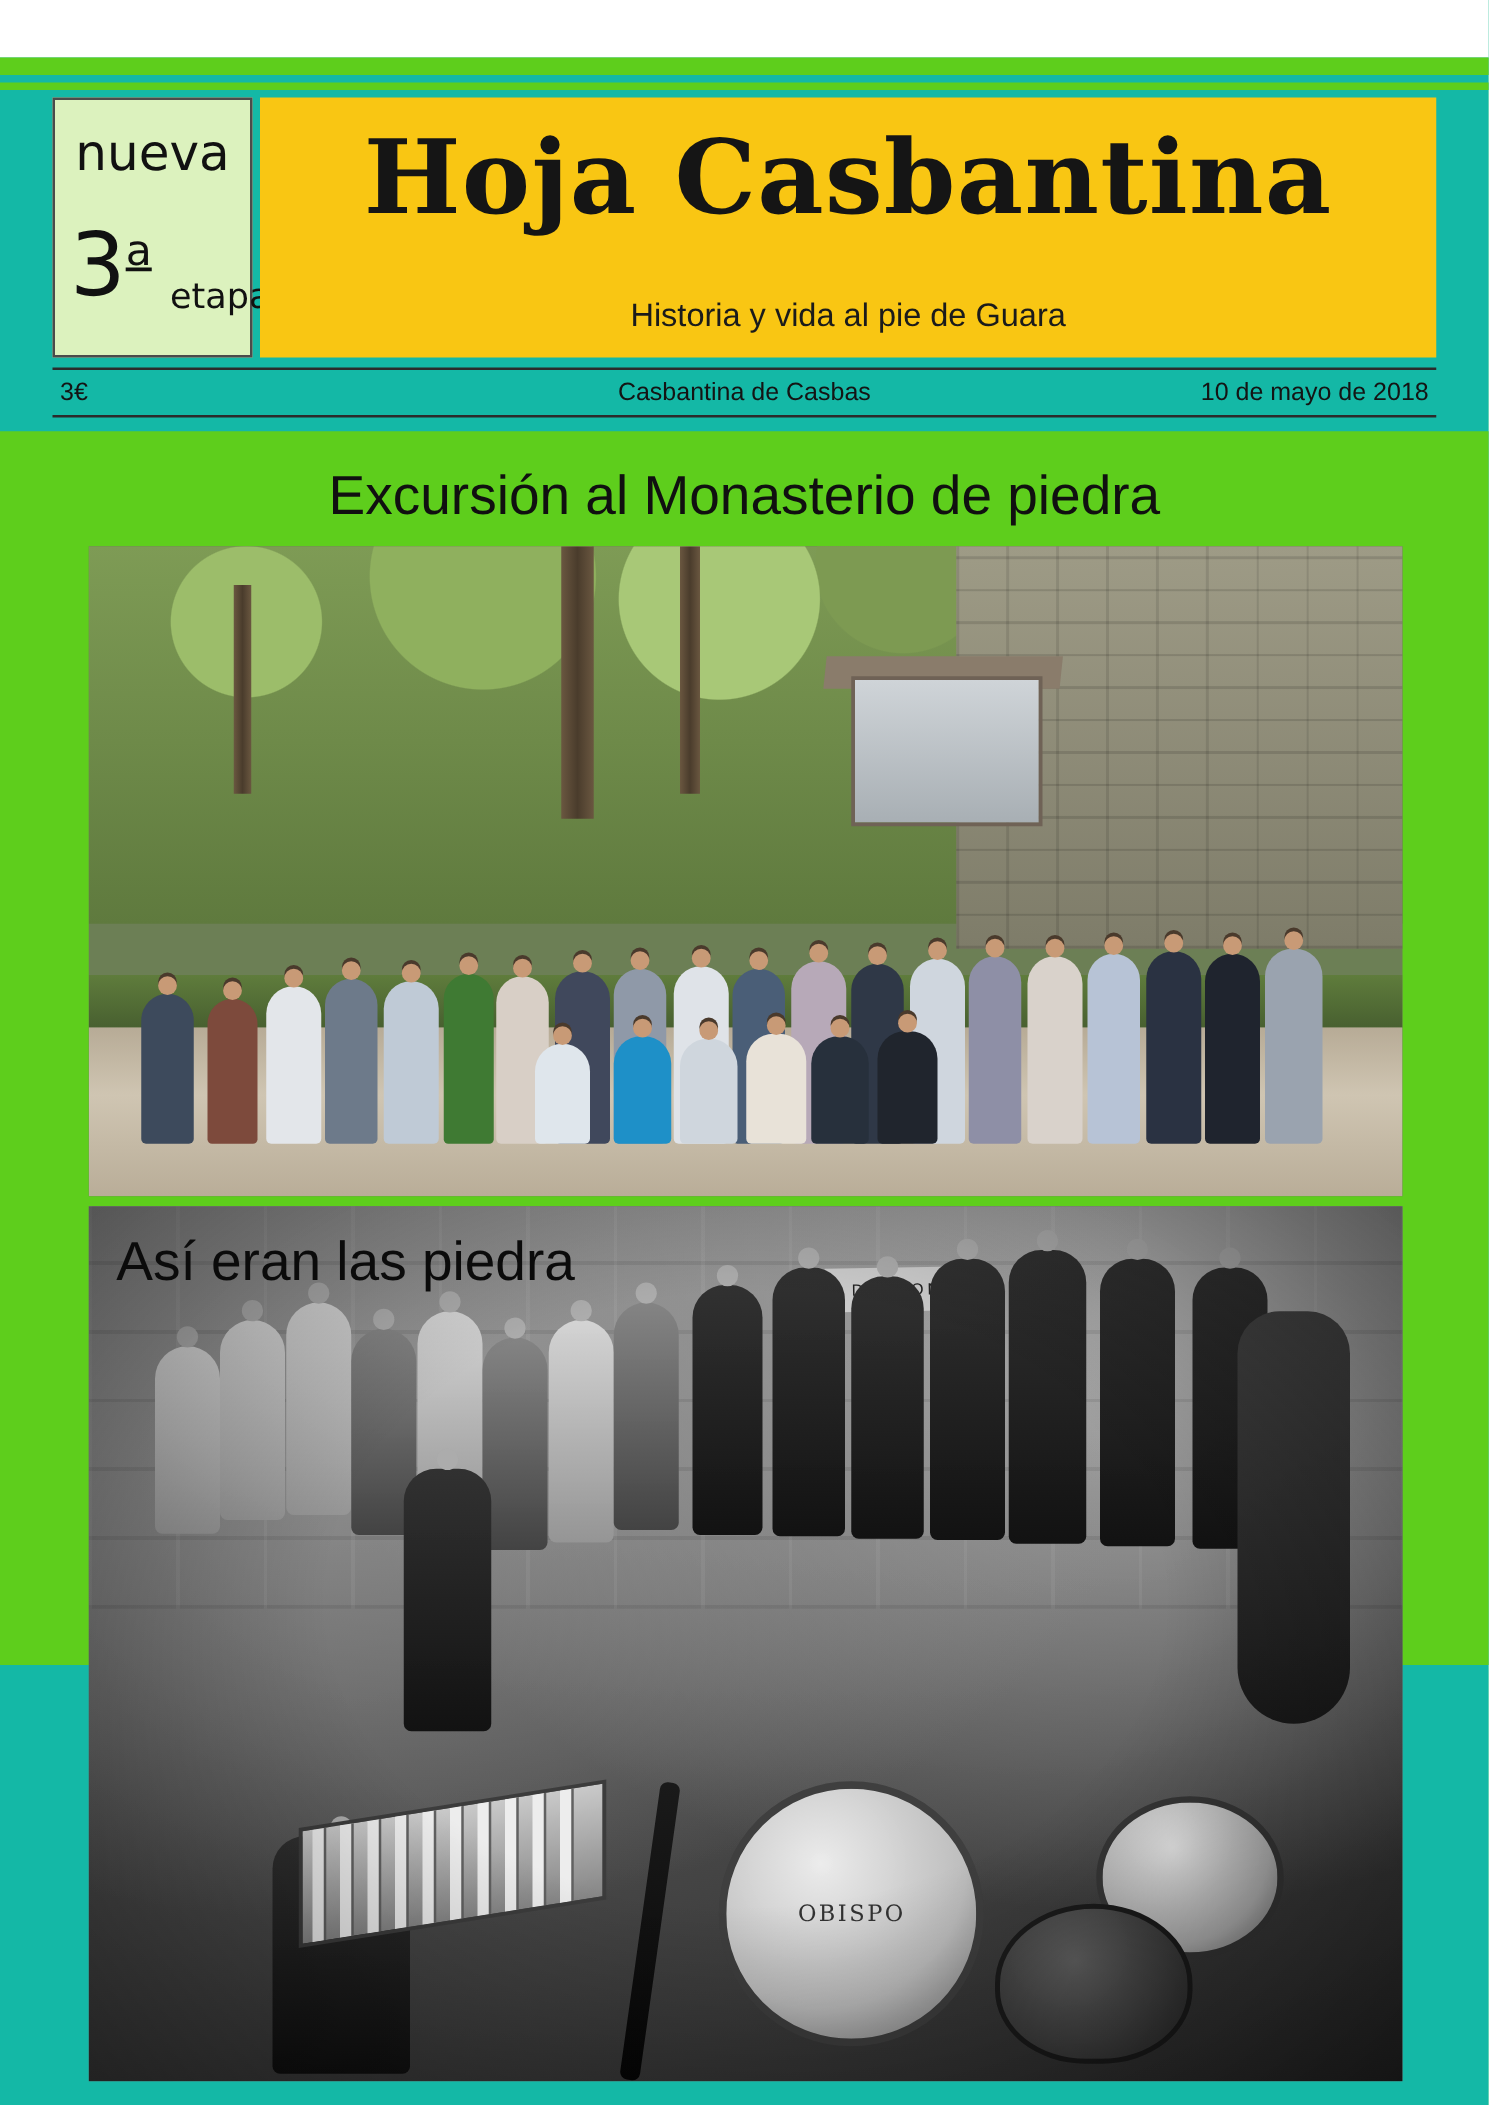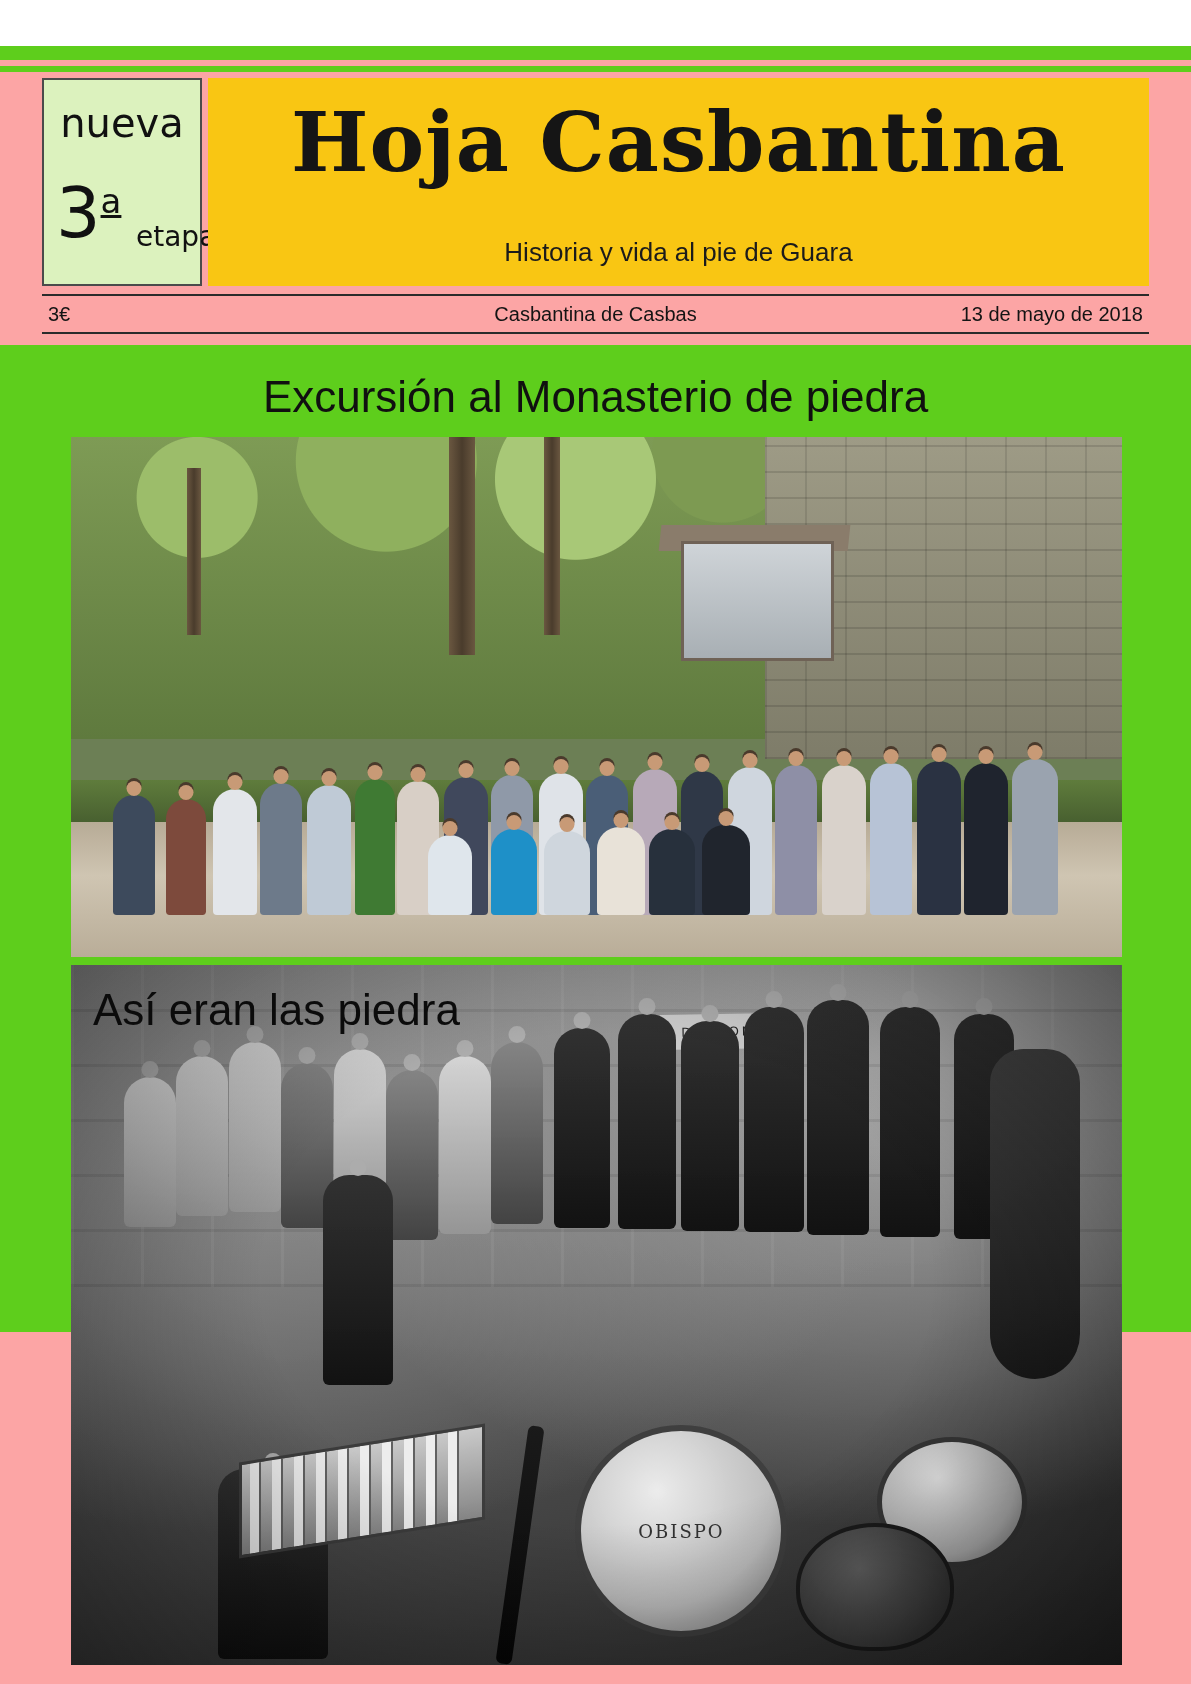--- a/index.html
+++ b/index.html
@@ -10,21 +10,21 @@
     width: 1191px;
     height: 1684px;
     background: #ffffff;
     font-family: "Liberation Sans", sans-serif;
     overflow: hidden;
   }
   .page {
     position: relative;
     width: 1191px;
     height: 1684px;
-    background: #fca5a5;
+    background: #14b8a6;
     box-sizing: border-box;
   }
 
   
   .top-rule {
     position: absolute;
     left: 0;
     width: 1191px;
     background: #5ECE1C;
   }
@@ -348,21 +348,21 @@
 
     <div class="title-box">
       <div class="journal-title">Hoja Casbantina</div>
       <div class="journal-sub">Historia y vida al pie de Guara</div>
     </div>
   </div>
 
   <div class="info-bar">
     <div class="info-left">3€</div>
     <div class="info-center">Casbantina de Casbas</div>
-    <div class="info-right">13 de mayo de 2018</div>
+    <div class="info-right">10 de mayo de 2018</div>
   </div>
 
   <div class="green-body">
 
     <div class="headline">Excursión al Monasterio de piedra</div>
 
     <div class="photo1">
       <div class="p1-foliage"></div>
       <div class="p1-wall"></div>
       <div class="p1-trunk" style="left:36%;top:0;width:26px;height:42%;"></div>

